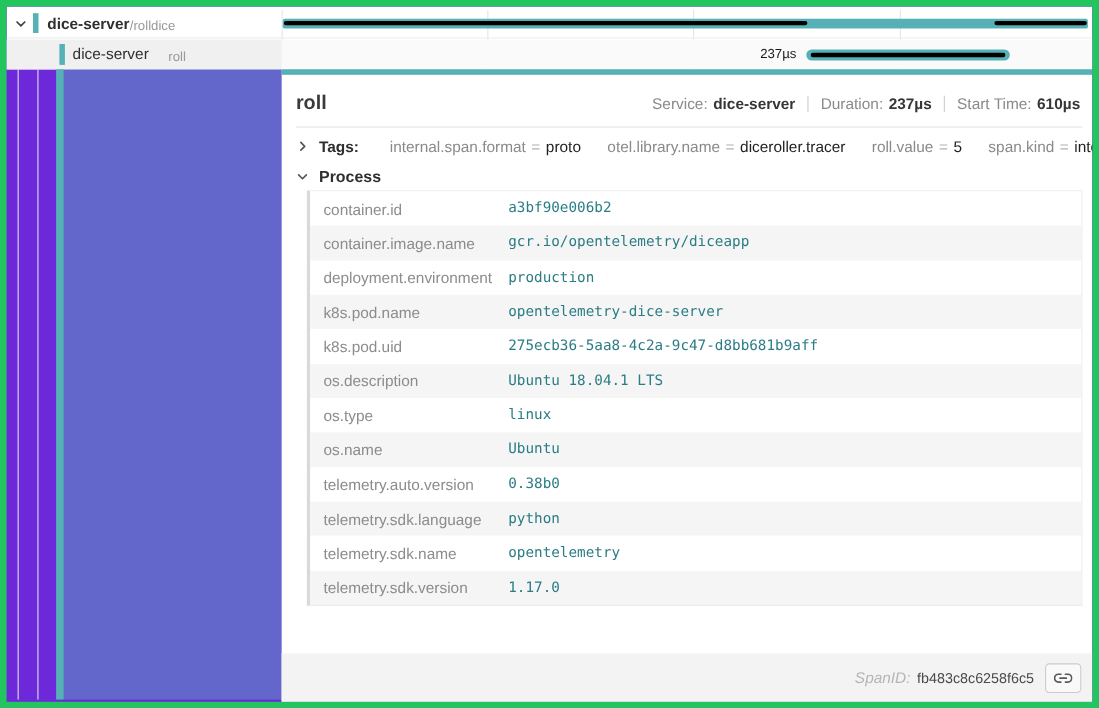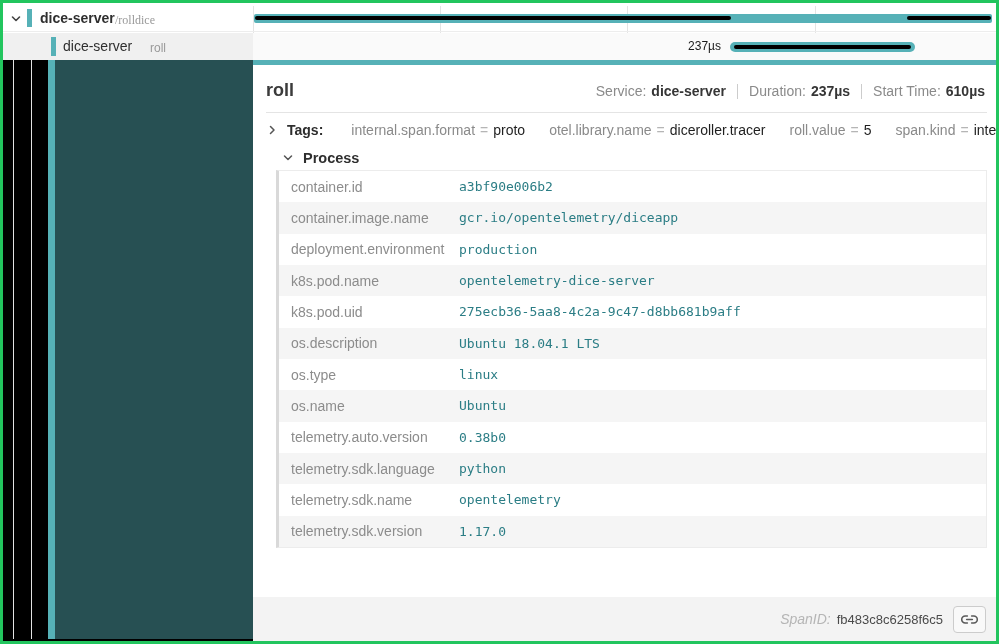--- a/index.html
+++ b/index.html
@@ -1,38 +1,38 @@
 <!DOCTYPE html>
 <html><head>
 <meta charset="utf-8">
 <style>
   * { margin:0; padding:0; box-sizing:border-box; }
   html,body { background:#fff; }
   body { font-family:"Liberation Sans", sans-serif; }
   .window {
     position:relative; width:999px; height:644px;
-    border:3px solid #22c55e; background:#000000; overflow:hidden;
+    border:6px solid #22c55e; background:#6d28d9; overflow:hidden;
   }
 
   
   .rows-area { position:absolute; top:0; left:0; right:0; height:57px; background:#fff; }
   .gridline { position:absolute; top:3px; bottom:0; width:1px; background:#e4e4e4; }
   .gl-1 { left:250px; } .gl-2 { left:437px; } .gl-3 { left:624px; } .gl-4 { left:812px; }
 
   .span-row1 { position:absolute; top:3px; left:0; right:0; height:26px; border-bottom:1px solid #ededed; }
   .span-row2 { position:absolute; top:30px; left:0; right:0; height:27px; background:#fafafa; }
   .namecol { position:absolute; left:0; top:0; bottom:0; width:250px; }
   .span-row2 .namecol { background:#f0f0f0; }
 
   .chev { position:absolute; left:7px; top:7px; width:12px; height:12px; }
   .minibar { position:absolute; width:5px; background:#56b1b7; }
   .mb1 { left:24px; top:3px; height:18px; }
   .mb2 { left:48px; top:4px; height:19px; }
   .svc1 { position:absolute; left:37px; top:4px; font-size:14px; font-weight:600; color:#2f2f2f; }
-  .op1  { position:absolute; left:112px; top:7px; font-size:12px; color:#999;font-family:Liberation Serif, serif; }
+  .op1  { position:absolute; left:112px; top:7px; font-size:12px; color:#999; }
   .svc2 { position:absolute; left:60px; top:5px; font-size:14px; color:#2f2f2f; }
   .op2  { position:absolute; left:147px; top:8px; font-size:12px; color:#999; }
 
   .bar1 { position:absolute; left:251px; right:4px; top:8px; height:9px; background:#56b1b7; border-radius:2px; }
   .bar1 .blkseg1 { position:absolute; left:1px; width:476px; top:2px; height:4px; background:#000; border-radius:2px; }
   .bar1 .blkseg2 { position:absolute; right:1px; width:84px; top:2px; height:4px; background:#000; border-radius:2px; }
   .dur-label { position:absolute; left:250px; width:468px; top:6px; text-align:right; font-size:12px; color:#1a1a1a; }
   .bar2 { position:absolute; left:727px; width:185px; top:9px; height:10px; background:#56b1b7; border-radius:5px; }
   .bar2 .blkcore { position:absolute; left:4px; right:4px; top:3px; height:4px; background:#000; border-radius:2px; }
 
@@ -54,21 +54,21 @@
 
   .hdr-divider { height:1px; background:#e4e4e4; margin:0 9px 0 13px; flex:0 0 auto; }
 
   .tags-row { display:flex; align-items:center; padding:0 0 0 13px; height:34px; font-size:14px; flex:0 0 auto; cursor:pointer; }
   .tags-label { font-weight:700; color:#2e2e2e; margin:0 28px 0 9px; }
   .tag-key { color:#8a8a8a; }
   .tag-eq { color:#b5b5b5; margin:0 5px; }
   .tag-val { color:#1f1f1f; }
   .tag-sep { display:inline-block; width:1px; height:18px; background:#ddd; margin:0 12px; }
 
-  .process-header { display:flex; align-items:center; padding-left:29px; height:22px; flex:0 0 auto; cursor:pointer; }
+  .process-header { display:flex; align-items:center; padding-left:13px; height:22px; flex:0 0 auto; cursor:pointer; }
   .process-label { font-weight:700; font-size:14.5px; color:#2e2e2e; margin-left:9px; }
 
   .proc-table { margin:1px 9px 0 23px; height:378px; display:flex; flex-direction:column;
     border:1px solid #ececec; border-left:3px solid #d9d9d9; flex:0 0 auto; }
   .proc-row { flex:1 1 0; display:flex; align-items:center; background:#fff; }
   .proc-row:nth-child(even) { background:#f5f5f5; }
   .proc-key { flex:0 0 180px; padding-left:12px; font-size:14px; color:#8c8c8c; }
   .proc-val { font-family:"DejaVu Sans Mono", monospace; font-size:13px; color:#2b7d85; }
 
   .card-footer { margin-top:auto; background:#f3f3f3; display:flex; align-items:center;

